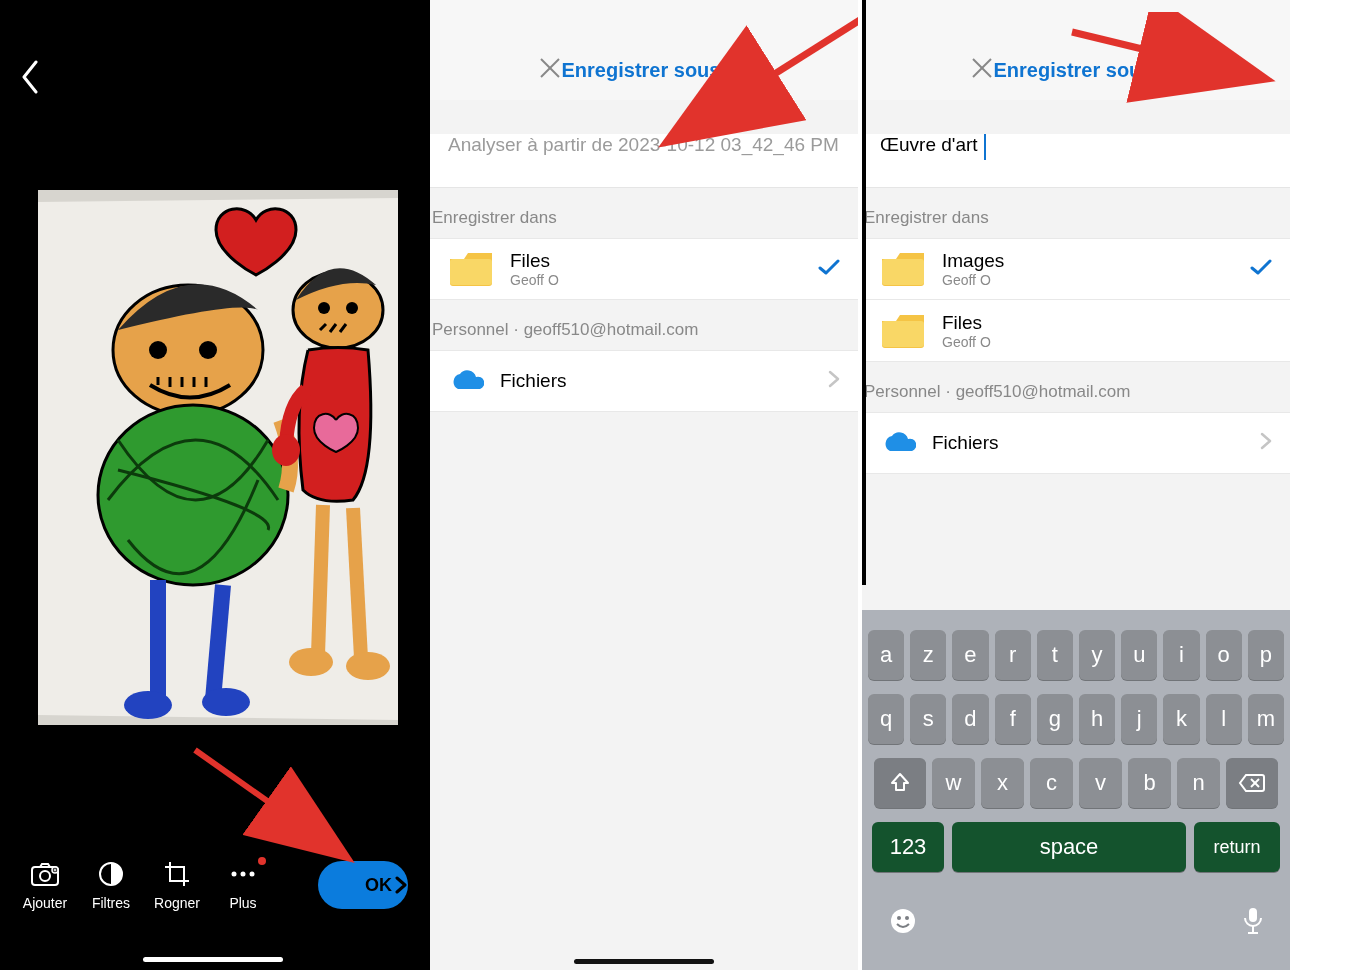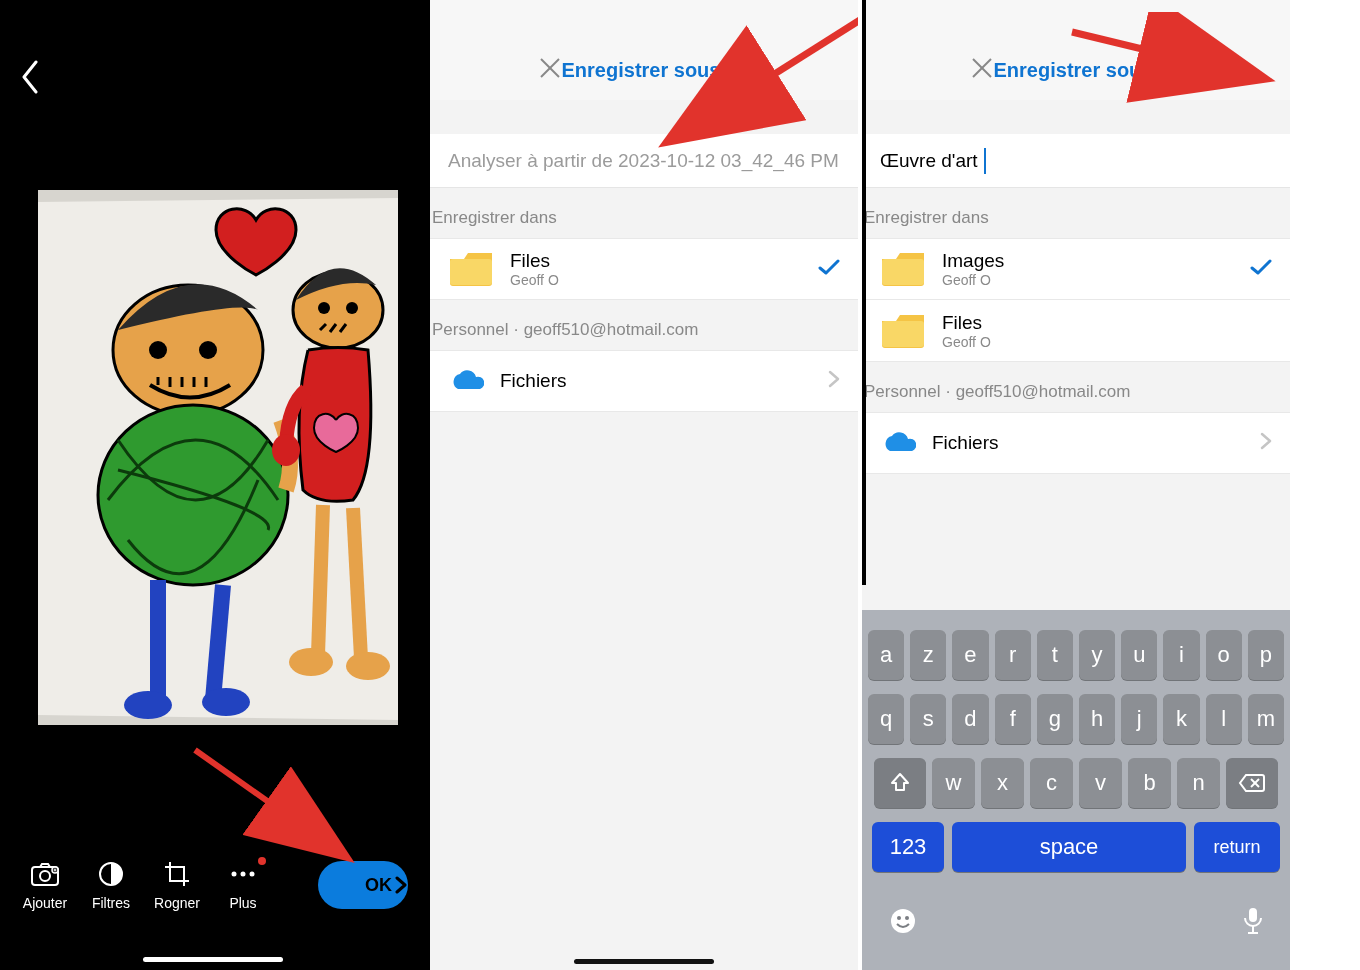--- a/index.html
+++ b/index.html
@@ -81,21 +81,21 @@
   .nav {
     height: 100px;
     display:flex; align-items:center; justify-content:center;
     padding: 40px 4px 0;
     background:#f7f7f7;
   }
   .nav .title { color:#0f74d1; font-weight:700; font-size:20px; }
   .inputrow {
     background:#fff;
     height: 54px;
-    display:flex; align-items:center;
+    display:flex; align-items:flex-start;
     padding: 0 18px;
     font-size: 19px;
     color:#9b9b9b;
     border-bottom:1px solid #e5e5e5;
   }
   .panel3 .inputrow { color:#000; }
   .cursor { display:inline-block; width:2px; height:26px; background:#0f74d1; margin-left:6px; vertical-align:middle;}
   .section-label {
     color:#888; font-size:17px;
     padding: 20px 2px 10px;
@@ -139,21 +139,21 @@
     height:50px;
     display:flex; align-items:center; justify-content:center;
     font-size:22px;
     box-shadow: 0 1px 0 rgba(0,0,0,.35);
   }
   .kr1 .key { width:37px; }
   .kr2 .key { width:37px; }
   .kr3 .key { width:43px; }
   .kr3 .shift, .kr3 .bksp { width:52px; background:#7b7e83;}
   .kr4 { gap:8px; padding:0 4px;}
-  .kr4 .key { background:#1d4ed8; }
+  .kr4 .key { background:#14532d; }
   .kr4 .k123{ width:72px; color:#fff;}
   .kr4 .space{ flex:1; color:#fff; }
   .kr4 .return{ width:86px; color:#fff; font-size:18px;}
   .kemoji-row { display:flex; justify-content:space-between; padding: 20px 20px 4px; }
   .kemoji-row .kicon { color:#fff; }
 
   .divider-black {
     position:absolute; top:0; left:862px; width:4px; height: 585px; background:#000;
   }
 </style>

